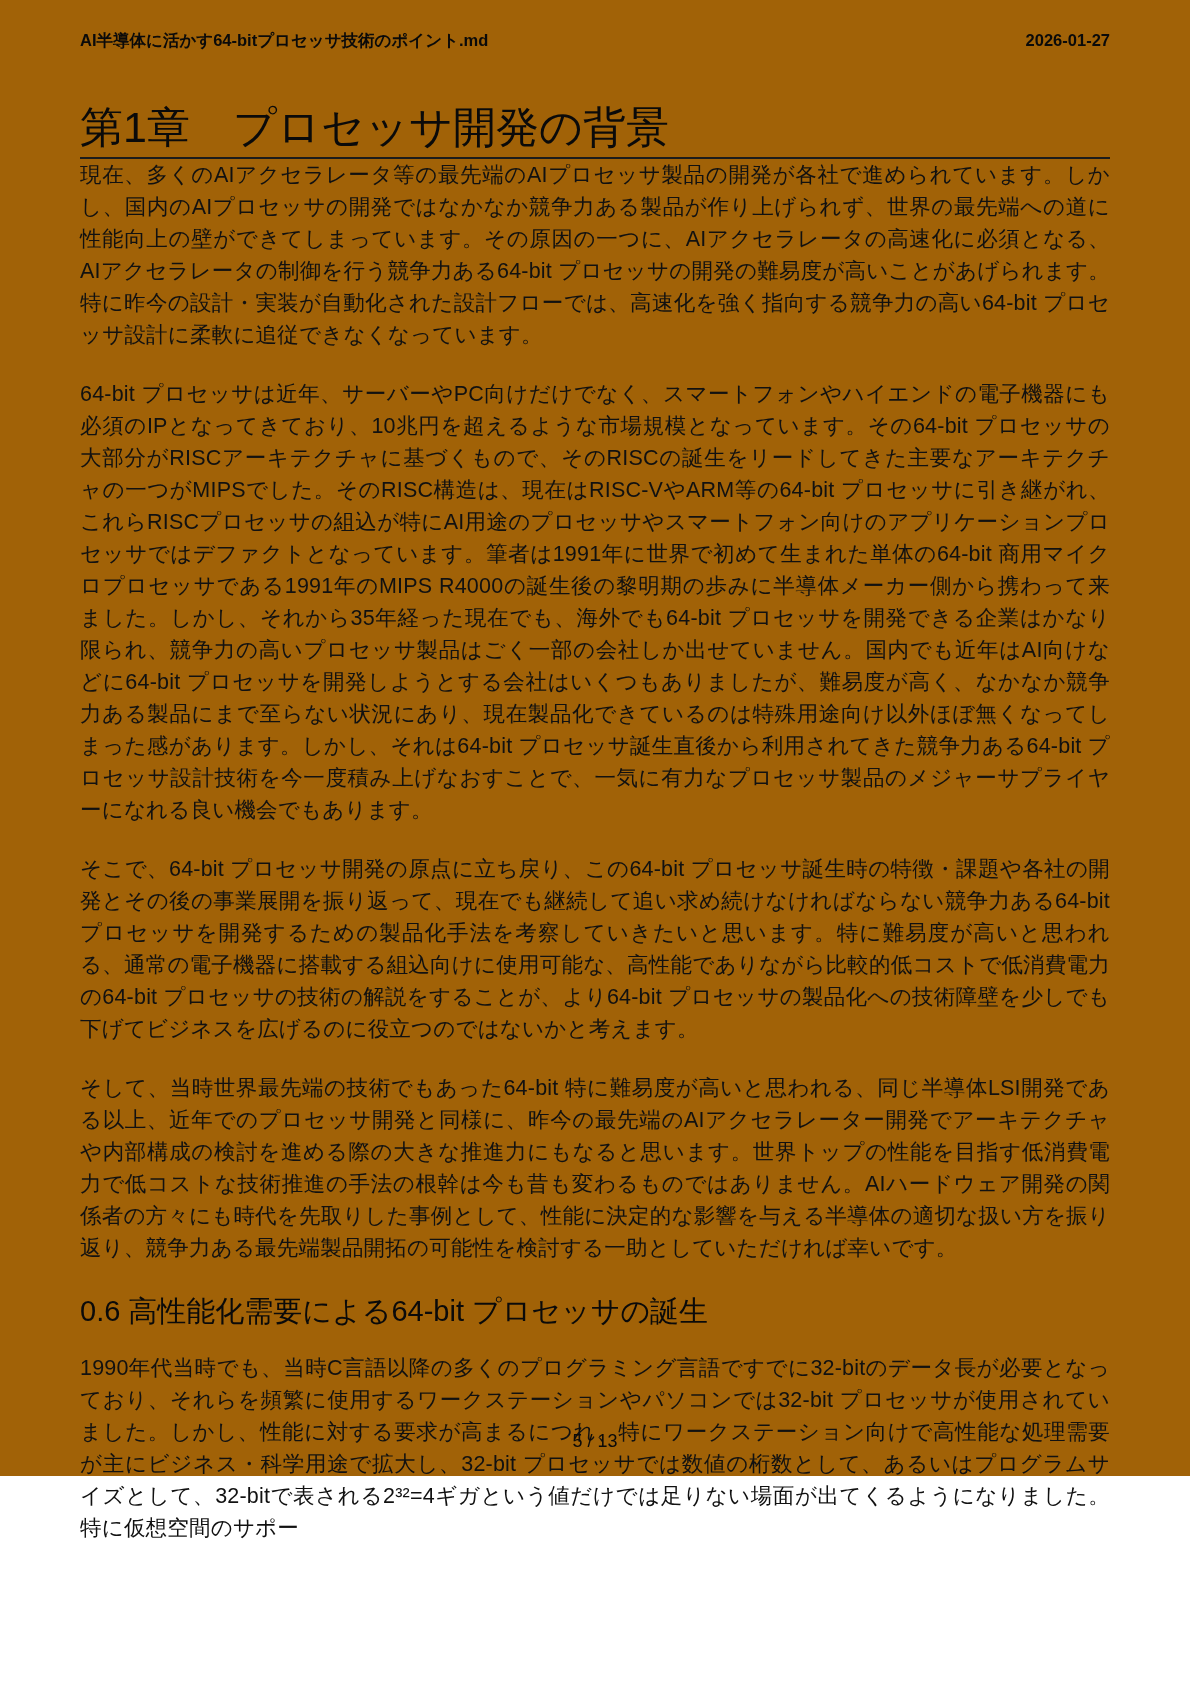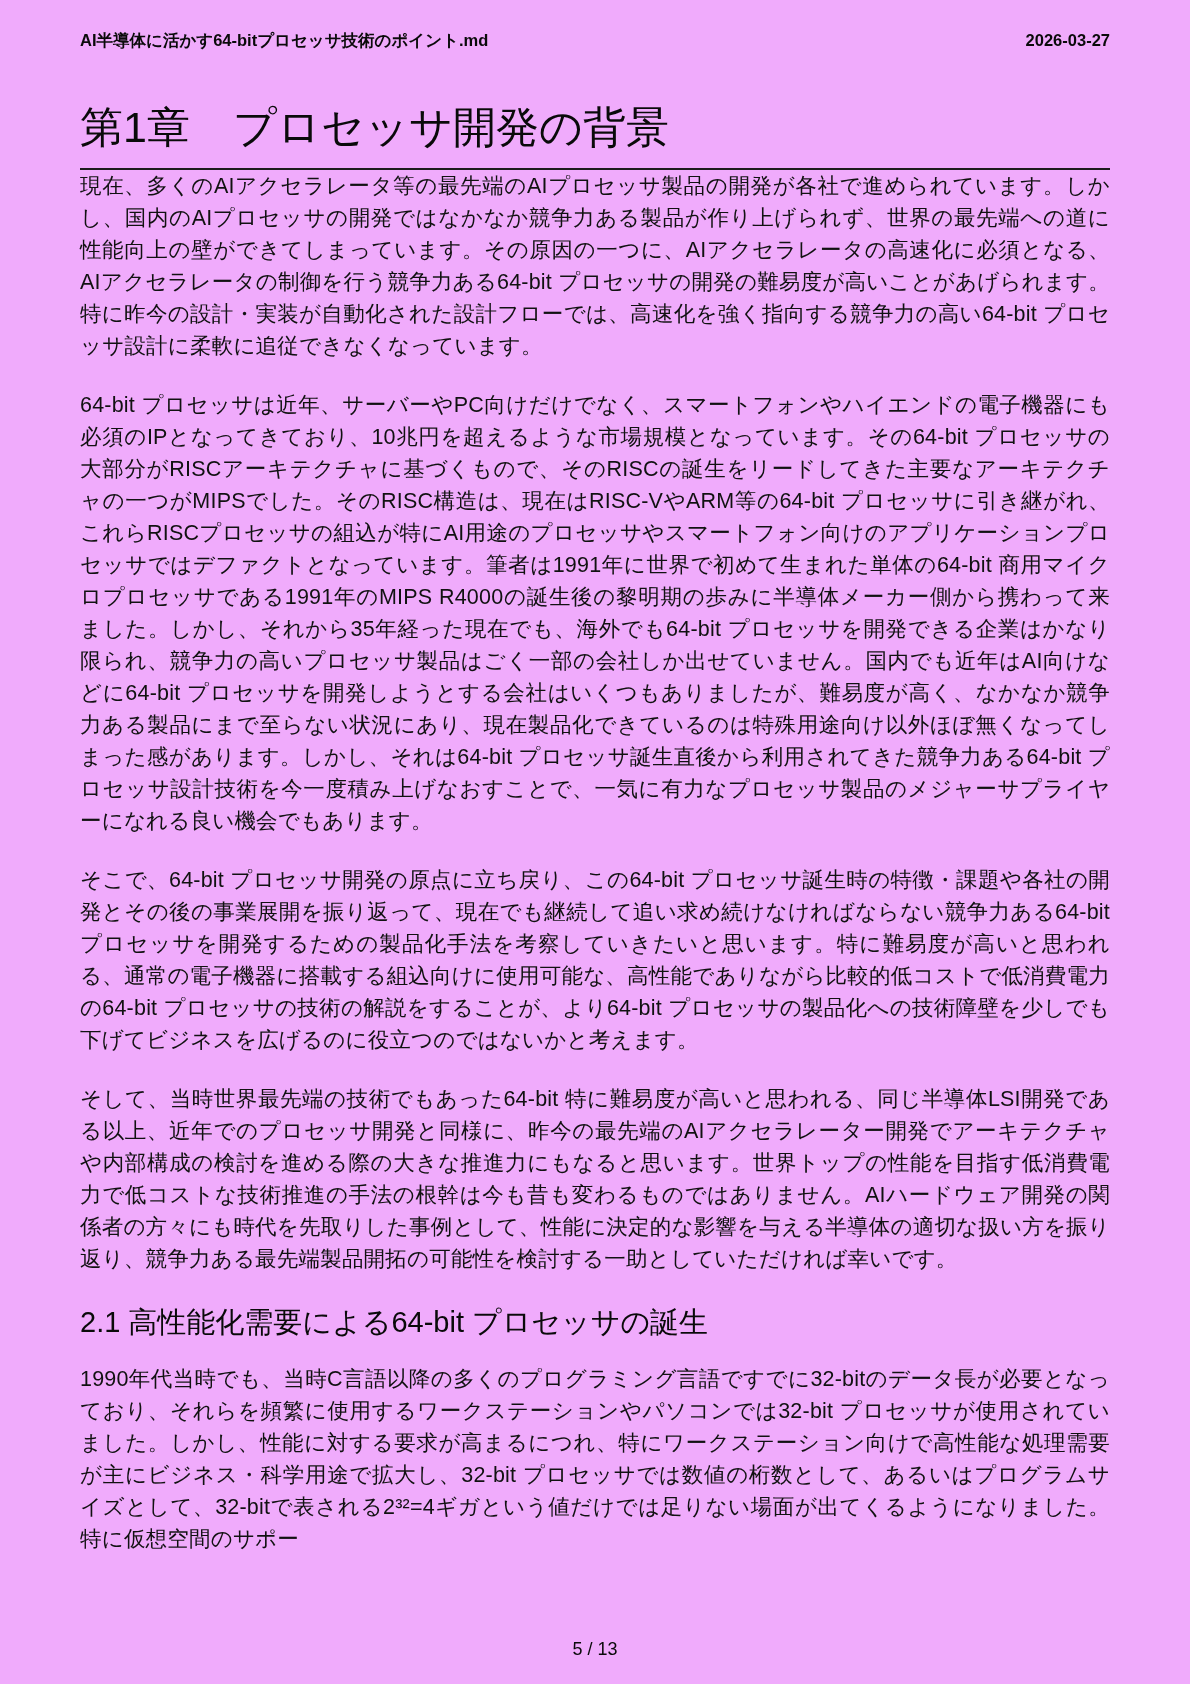--- a/index.html
+++ b/index.html
@@ -8,38 +8,38 @@
     width: 1190px;
     height: 1684px;
     background: #ffffff;
     color: #111111;
     font-family: "Liberation Sans", "DejaVu Sans", sans-serif;
     overflow: hidden;
   }
   .page {
     position: relative;
     width: 1190px;
-    height: 1684px;
-    background: #f0abfc;
+    height: 1476px;
+    background: #a16207;
   }
   .doc-header {
     display: flex;
     justify-content: space-between;
     align-items: baseline;
     padding: 30px 80px 0 80px;
     font-size: 16.5px;
     font-weight: 600;
     color: #0a0a0a;
   }
   .content {
     margin: 0 80px;
   }
   h1.chapter-title {
     margin: 50px 0 0 0;
-    padding: 0 0 14px 0;
+    padding: 0 0 3px 0;
     font-size: 43px;
     font-weight: 500;
     line-height: 1.2;
     color: #0a0a0a;
     border-bottom: 2px solid #1c1c1c;
   }
   h2.section-heading {
     margin: 30px 0 24px 0;
     font-size: 29px;
     font-weight: 500;
@@ -65,36 +65,36 @@
     color: #0a0a0a;
   }
 </style>
 </head>
 <body>
 
 <div class="page">
 
   <div class="doc-header">
     <span>AI半導体に活かす64-bitプロセッサ技術のポイント.md</span>
-    <span>2026-03-27</span>
+    <span>2026-01-27</span>
   </div>
 
   <div class="content">
 
     <h1 class="chapter-title">第1章　プロセッサ開発の背景</h1>
 
     <section>
       <p class="body-paragraph">現在、多くのAIアクセラレータ等の最先端のAIプロセッサ製品の開発が各社で進められています。しかし、国内のAIプロセッサの開発ではなかなか競争力ある製品が作り上げられず、世界の最先端への道に性能向上の壁ができてしまっています。その原因の一つに、AIアクセラレータの高速化に必須となる、AIアクセラレータの制御を行う競争力ある64-bit プロセッサの開発の難易度が高いことがあげられます。特に昨今の設計・実装が自動化された設計フローでは、高速化を強く指向する競争力の高い64-bit プロセッサ設計に柔軟に追従できなくなっています。</p>
       <p class="body-paragraph">64-bit プロセッサは近年、サーバーやPC向けだけでなく、スマートフォンやハイエンドの電子機器にも必須のIPとなってきており、10兆円を超えるような市場規模となっています。その64-bit プロセッサの大部分がRISCアーキテクチャに基づくもので、そのRISCの誕生をリードしてきた主要なアーキテクチャの一つがMIPSでした。そのRISC構造は、現在はRISC-VやARM等の64-bit プロセッサに引き継がれ、これらRISCプロセッサの組込が特にAI用途のプロセッサやスマートフォン向けのアプリケーションプロセッサではデファクトとなっています。筆者は1991年に世界で初めて生まれた単体の64-bit 商用マイクロプロセッサである1991年のMIPS R4000の誕生後の黎明期の歩みに半導体メーカー側から携わって来ました。しかし、それから35年経った現在でも、海外でも64-bit プロセッサを開発できる企業はかなり限られ、競争力の高いプロセッサ製品はごく一部の会社しか出せていません。国内でも近年はAI向けなどに64-bit プロセッサを開発しようとする会社はいくつもありましたが、難易度が高く、なかなか競争力ある製品にまで至らない状況にあり、現在製品化できているのは特殊用途向け以外ほぼ無くなってしまった感があります。しかし、それは64-bit プロセッサ誕生直後から利用されてきた競争力ある64-bit プロセッサ設計技術を今一度積み上げなおすことで、一気に有力なプロセッサ製品のメジャーサプライヤーになれる良い機会でもあります。</p>
       <p class="body-paragraph">そこで、64-bit プロセッサ開発の原点に立ち戻り、この64-bit プロセッサ誕生時の特徴・課題や各社の開発とその後の事業展開を振り返って、現在でも継続して追い求め続けなければならない競争力ある64-bit プロセッサを開発するための製品化手法を考察していきたいと思います。特に難易度が高いと思われる、通常の電子機器に搭載する組込向けに使用可能な、高性能でありながら比較的低コストで低消費電力の64-bit プロセッサの技術の解説をすることが、より64-bit プロセッサの製品化への技術障壁を少しでも下げてビジネスを広げるのに役立つのではないかと考えます。</p>
       <p class="body-paragraph">そして、当時世界最先端の技術でもあった64-bit 特に難易度が高いと思われる、同じ半導体LSI開発である以上、近年でのプロセッサ開発と同様に、昨今の最先端のAIアクセラレーター開発でアーキテクチャや内部構成の検討を進める際の大きな推進力にもなると思います。世界トップの性能を目指す低消費電力で低コストな技術推進の手法の根幹は今も昔も変わるものではありません。AIハードウェア開発の関係者の方々にも時代を先取りした事例として、性能に決定的な影響を与える半導体の適切な扱い方を振り返り、競争力ある最先端製品開拓の可能性を検討する一助としていただければ幸いです。</p>
     </section>
 
     <section>
-      <h2 class="section-heading">2.1 高性能化需要による64-bit プロセッサの誕生</h2>
+      <h2 class="section-heading">0.6 高性能化需要による64-bit プロセッサの誕生</h2>
       <p class="body-paragraph">1990年代当時でも、当時C言語以降の多くのプログラミング言語ですでに32-bitのデータ長が必要となっており、それらを頻繁に使用するワークステーションやパソコンでは32-bit プロセッサが使用されていました。しかし、性能に対する要求が高まるにつれ、特にワークステーション向けで高性能な処理需要が主にビジネス・科学用途で拡大し、32-bit プロセッサでは数値の桁数として、あるいはプログラムサイズとして、32-bitで表される2³²=4ギガという値だけでは足りない場面が出てくるようになりました。特に仮想空間のサポー</p>
     </section>
 
   </div>
 
   <div class="doc-footer">5 / 13</div>
 
 </div>
 
 </body></html>

